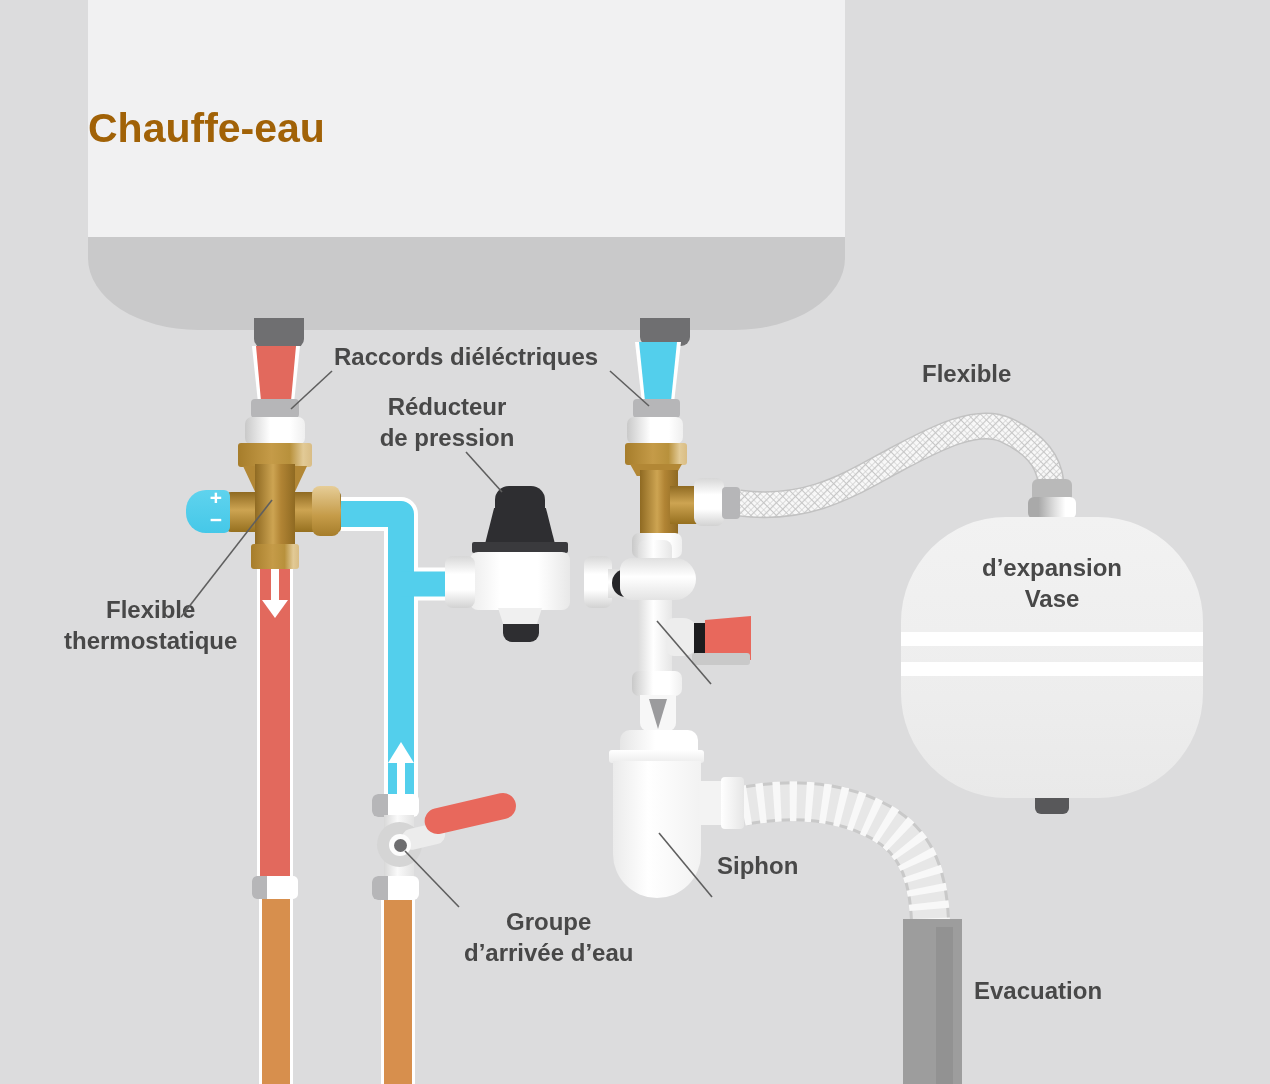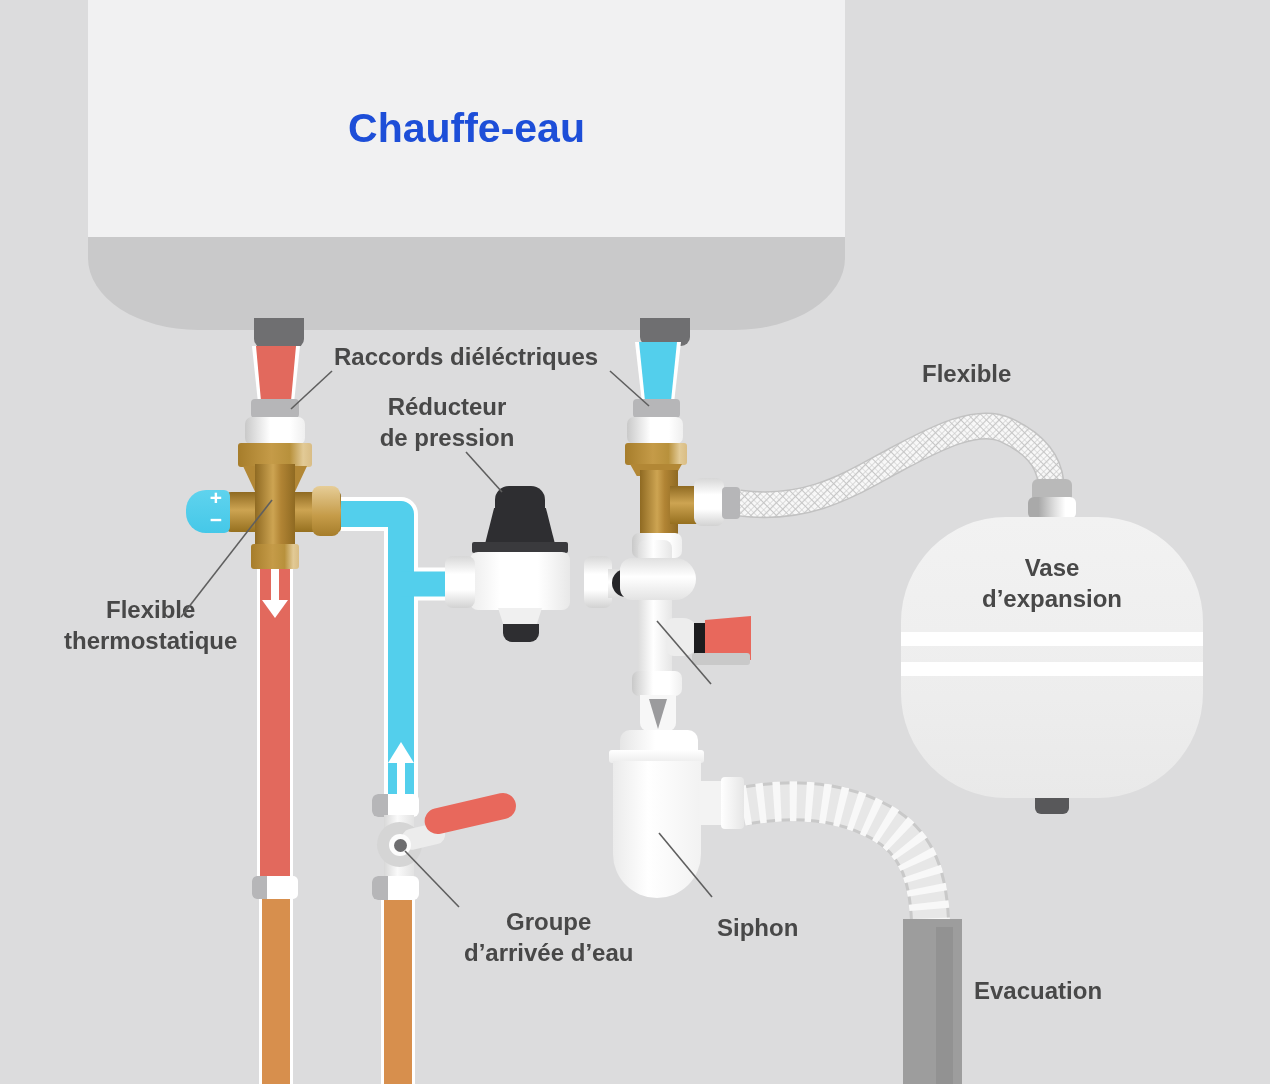--- a/index.html
+++ b/index.html
@@ -1,20 +1,20 @@
 <!DOCTYPE html>
 <html><head>
 <meta charset="utf-8">
 <style>
   html,body{margin:0;padding:0;background:#dcdcdd;}
   #stage{position:relative;width:1270px;height:1084px;background:#dcdcdd;overflow:hidden;
          font-family:"Liberation Sans",sans-serif;}
   .abs{position:absolute;}
   .lbl{position:absolute;font:700 24px/31px "Liberation Sans",sans-serif;color:#484848;white-space:nowrap;text-align:center;}
-  .title{position:absolute;font:700 41px/48px "Liberation Sans",sans-serif;color:#1d4ed8;text-align:center;}
+  .title{position:absolute;font:700 41px/48px "Liberation Sans",sans-serif;color:#a16207;text-align:left;}
   .center{}
   .nut-h{background:linear-gradient(90deg,#c9c9c9 0%,#ffffff 42%,#ffffff 75%,#efefef 100%);border-radius:7px;}
   .nut-v{background:linear-gradient(180deg,#d7d7d7 0%,#ffffff 35%,#ffffff 65%,#d2d2d2 100%);border-radius:8px;}
   .grayconn{background:#b6b6b8;border-radius:4px;}
   .brass-v{background:linear-gradient(90deg,#8f6a22 0%,#cda452 45%,#b18434 65%,#8f6a22 100%);}
   .brass-h{background:linear-gradient(180deg,#8f6a22 0%,#cda452 45%,#96701f 100%);}
   .hex{background:linear-gradient(90deg,#a67d2b 0%,#c59b48 45%,#b8913c 70%,#e2ca96 88%,#d9bd85 100%);border-radius:3px;}
   .whitebody{background:linear-gradient(90deg,#dcdcdc 0%,#ffffff 45%,#e6e6e6 100%);}
   svg{position:absolute;left:0;top:0;}
 </style>
@@ -126,22 +126,22 @@
   <div class="abs" style="left:1032px;top:479px;width:40px;height:20px;background:#b9b9b9;border-radius:6px 6px 3px 3px;"></div>
   <div class="abs" style="left:1028px;top:497px;width:48px;height:22px;border-radius:6px;
               background:linear-gradient(90deg,#a9a9a9 22%,#dedede 55%,#ffffff 78%);"></div>
   <div class="abs" style="left:901px;top:517px;width:302px;height:281px;border-radius:105px;overflow:hidden;
               background:linear-gradient(180deg,#f2f2f2 0%,#eeeeee 55%,#e9e9e9 100%);">
     <div class="abs" style="left:0;top:115px;width:302px;height:14px;background:#ffffff;"></div>
     <div class="abs" style="left:0;top:145px;width:302px;height:14px;background:#ffffff;"></div>
   </div>
   <div class="abs" style="left:1035px;top:798px;width:34px;height:16px;background:#58585a;border-radius:0 0 6px 6px;"></div>
   <div class="lbl center" style="left:901px;top:552px;width:302px;white-space:normal;">
+    <div>d’expansion</div>
     <div>Vase</div>
-    <div>d’expansion</div>
   </div>
 
   <div class="abs" style="left:372px;top:794px;width:47px;height:23px;background:#ffffff;border-radius:6px;"></div>
   <div class="abs" style="left:372px;top:794px;width:16px;height:23px;background:#b6b6b8;border-radius:6px 0 0 6px;"></div>
   <div class="abs" style="left:384px;top:815px;width:30px;height:64px;background:linear-gradient(90deg,#d8d8d8 0%,#fafafa 45%,#e2e2e2 100%);"></div>
   <div class="abs" style="left:377px;top:822px;width:45px;height:45px;border-radius:50%;background:#d5d5d5;"></div>
   <div class="abs" style="left:402px;top:831px;width:44px;height:21px;border-radius:10px;background:#ececec;
               transform:rotate(-13deg);transform-origin:left center;"></div>
   <div class="abs" style="left:425px;top:811px;width:93px;height:26px;border-radius:13px;background:#e8685c;
               transform:rotate(-13deg);transform-origin:left center;"></div>
@@ -163,21 +163,21 @@
   </div>
   <div class="lbl" style="left:922px;top:358px;">Flexible</div>
   <div class="lbl" style="left:64px;top:594px;white-space:normal;">
     <div>Flexible</div>
     <div>thermostatique</div>
   </div>
   <div class="lbl" style="left:464px;top:906px;white-space:normal;">
     <div>Groupe</div>
     <div>d’arrivée d’eau</div>
   </div>
-  <div class="lbl" style="left:717px;top:912px;">Siphon</div>
+  <div class="lbl" style="left:717px;top:850px;">Siphon</div>
   <div class="lbl" style="left:974px;top:975px;">Evacuation</div>
 
   <svg width="1270" height="1084" viewBox="0 0 1270 1084" style="pointer-events:none;">
     <g stroke="#5f5f5f" stroke-width="1.6" fill="none">
       <line x1="332" y1="371" x2="291" y2="409"></line>
       <line x1="610" y1="371" x2="649" y2="406"></line>
       <line x1="466" y1="452" x2="502" y2="492"></line>
       <line x1="181" y1="617" x2="272" y2="500"></line>
       <line x1="711" y1="684" x2="657" y2="621"></line>
       <line x1="405" y1="851" x2="459" y2="907"></line>

